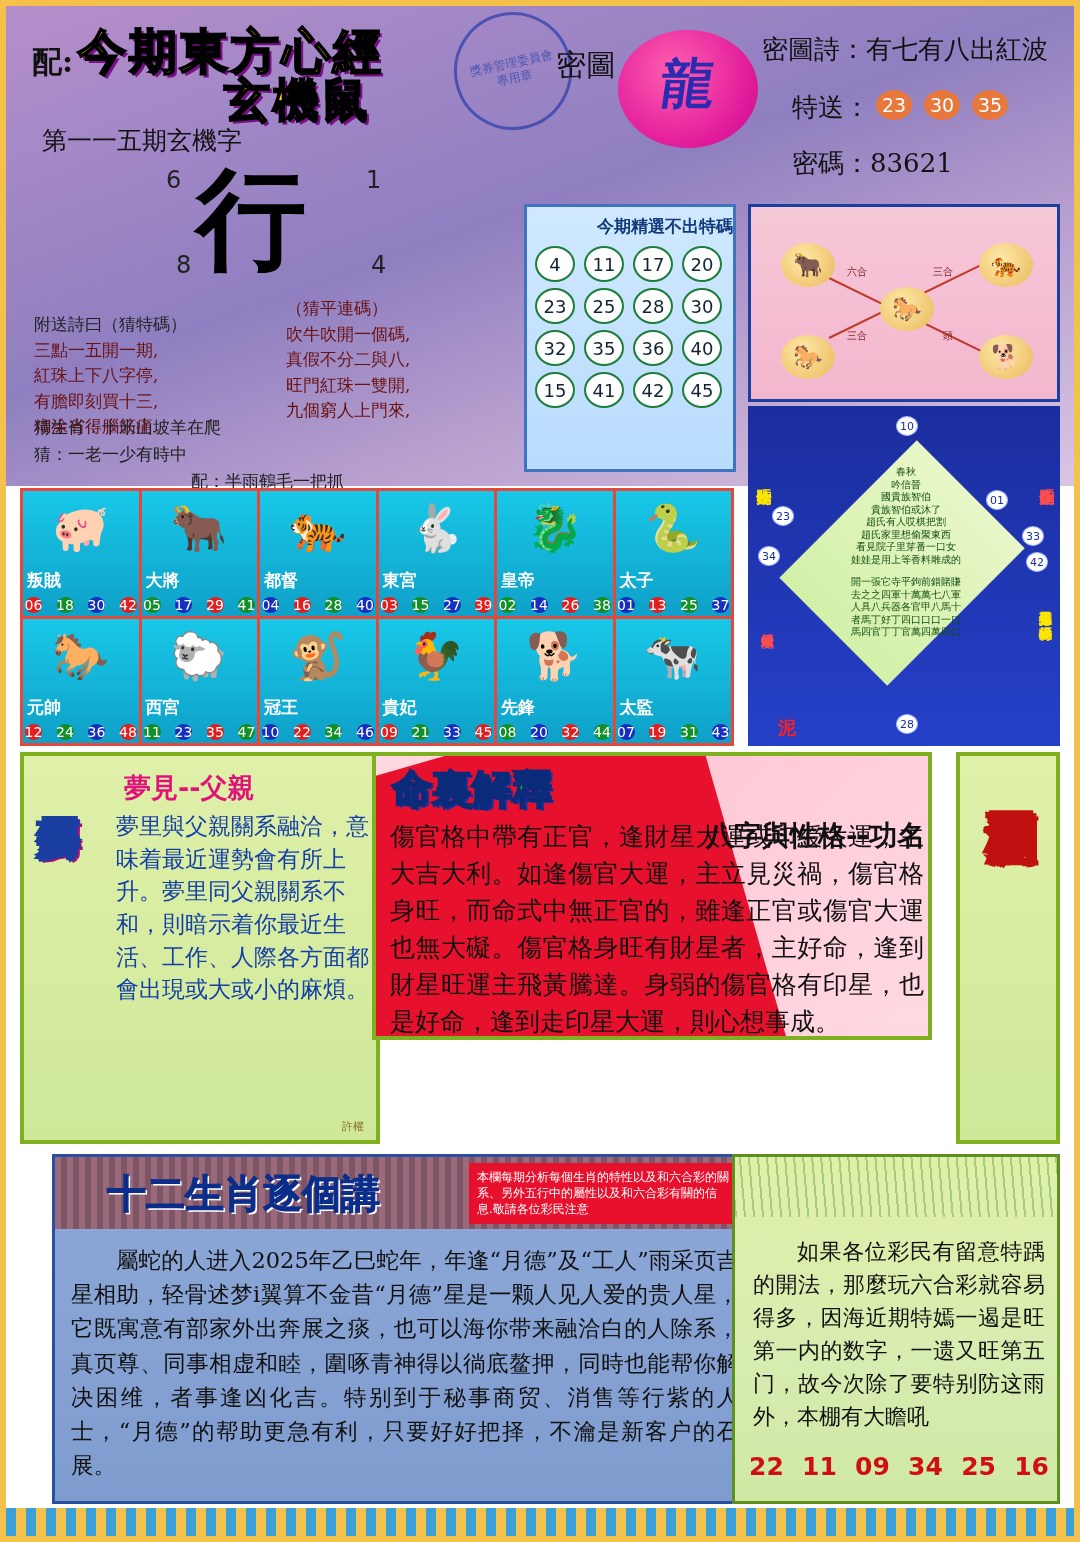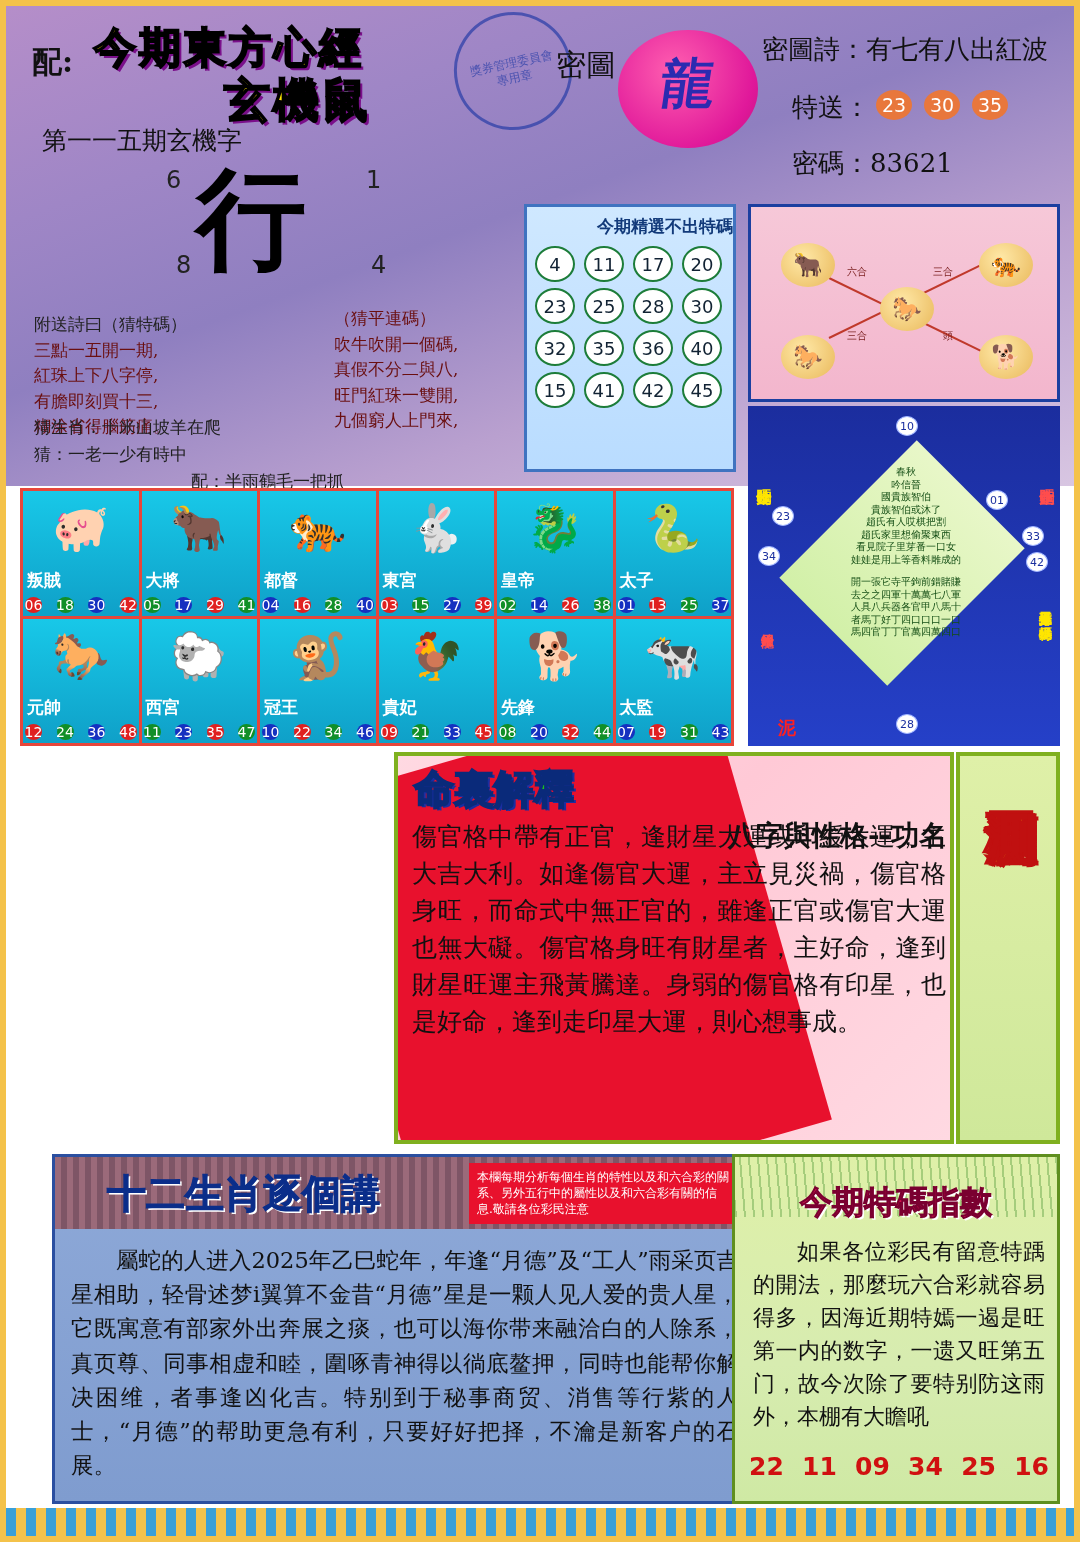--- a/index.html
+++ b/index.html
@@ -28,22 +28,22 @@
     background:linear-gradient(160deg,#b58ec9 0%, #9f86c6 25%, #8f7fc0 45%, #b9a0cf 70%, #d8c6e2 100%);
   }
   .top-left-title {
     position:absolute; left:18px; top:8px; width:520px; height:120px;
   }
   .pei {
     position:absolute; left:8px; top:28px; font-size:30px; color:#111;
     font-family:"DejaVu Serif", serif; font-weight:bold;
   }
   .hdr1 {
-    position:absolute; left:70px; top:6px;
-    font-size:42px; font-weight:bold; font-family:"DejaVu Serif", serif;
+    position:absolute; left:54px; top:6px;
+    font-size:48px; font-weight:bold; font-family:"DejaVu Serif", serif;
     color:#ffe400;
     -webkit-text-stroke:2px #000;
     letter-spacing:3px;
     text-shadow:3px 3px 0 #7a0f8a;
   }
   .hdr2 {
     position:absolute; left:200px; top:56px;
     font-size:46px; font-weight:bold; font-family:"DejaVu Serif", serif;
     color:#ffe400;
     -webkit-text-stroke:2px #000;
@@ -63,22 +63,22 @@
   .cn2 { position:absolute; left:230px; top:10px;  font-size:24px; color:#222; }
   .cn3 { position:absolute; left:40px;  top:95px;  font-size:24px; color:#222; }
   .cn4 { position:absolute; left:235px; top:95px;  font-size:24px; color:#222; }
 
   .poem-left {
     position:absolute; left:28px; top:306px; width:250px;
     font-family:"DejaVu Serif", serif; color:#6a0f10; font-size:17px; line-height:1.5;
   }
   .poem-left .ptitle { color:#222; }
   .poem-right {
-    position:absolute; left:280px; top:300px; width:250px;
-    font-family:"DejaVu Serif", serif; color:#6a0f10; font-size:17px; line-height:1.5;margin-left:48px;
+    position:absolute; left:280px; top:290px; width:250px;
+    font-family:"DejaVu Serif", serif; color:#6a0f10; font-size:17px; line-height:1.5;
   }
   .poem-extra {
     position:absolute; left:28px; top:408px; width:330px;
     font-family:"DejaVu Serif", serif; color:#202020; font-size:17px; line-height:1.6;
   }
 
   
   .stamp {
     position:absolute; left:448px; top:6px; width:118px; height:118px;
     border:3px solid #2b3fa8; border-radius:50%;
@@ -246,21 +246,21 @@
   .dream-body {
     position:absolute; left:92px; top:54px; width:256px;
     font-size:23px; line-height:1.42; color:#143fa8;
     font-family:"DejaVu Serif", serif;
   }
   .dream-sig {
     position:absolute; right:12px; bottom:6px; font-size:11px; color:#8a6a2a;
   }
 
   .fate-box {
-    position:absolute; left:374px; top:0; width:560px; height:392px;
+    position:absolute; left:352px; top:0; width:560px; height:288px;
     background:linear-gradient(135deg,#ffd9e2 0%, #ffc9d6 40%, #ffd9e2 100%);
     border:4px solid #7fb01f;
     overflow:hidden;
   }
   .fate-red-bg {
     position:absolute; left:-40px; top:-20px; width:420px; height:450px;
     background:#e8112d; transform:rotate(-16deg);
   }
   .fate-title {
     position:absolute; left:16px; top:6px;
@@ -615,20 +615,26 @@
         <span class="bB">07</span>
         <span class="bR">19</span>
         <span class="bG">31</span>
         <span class="bB">43</span>
       </div>
     </div>
   </div>
 
   <div class="mid">
 
+    <div class="dream-box">
+      <div class="dream-vert">周公解夢</div>
+      <div class="dream-title">夢見--父親</div>
+      <div class="dream-body">夢里與父親關系融洽，意味着最近運勢會有所上升。夢里同父親關系不和，則暗示着你最近生活、工作、人際各方面都會出現或大或小的麻煩。</div>
+      <div class="dream-sig">許權</div>
+    </div>
 
     <div class="fate-box">
       <div class="fate-red-bg"></div>
       <div class="fate-title">命裏解釋</div>
       <div class="fate-sub">八字與性格--功名</div>
       <div class="fate-body">傷官格中帶有正官，逢財星大運或印綬大運，主大吉大利。如逢傷官大運，主立見災禍，傷官格身旺，而命式中無正官的，雖逢正官或傷官大運也無大礙。傷官格身旺有財星者，主好命，逢到財星旺運主飛黃騰達。身弱的傷官格有印星，也是好命，逢到走印星大運，則心想事成。</div>
     </div>
 
     <div class="four-box">
       <div class="four-vert">四柱預測</div>
@@ -639,21 +645,20 @@
 
     <div class="zodiac-box">
       <div class="zodiac-head"></div>
       <div class="zodiac-title">十二生肖逐個講</div>
       <div class="zodiac-note">本欄每期分析每個生肖的特性以及和六合彩的關系、另外五行中的屬性以及和六合彩有關的信息.敬請各位彩民注意</div>
       <div class="zodiac-body">屬蛇的人进入2025年乙巳蛇年，年逢“月德”及“工人”雨采页吉星相助，轻骨述梦i翼算不金昔“月德”星是一颗人见人爱的贵人星，它既寓意有部家外出奔展之痰，也可以海你带来融洽白的人除系，真页尊、同事相虚和睦，圍啄青神得以徜底鳌押，同時也能帮你解决困维，者事逢凶化吉。特别到于秘事商贸、消售等行紫的人士，“月德”的帮助更急有利，只要好好把择，不瀹是新客户的石展。</div>
     </div>
 
     <div class="index-box">
       <div class="grass"></div>
-      <div class="index-title">今期特碼指數</div>
       <div class="index-body">如果各位彩民有留意特踽的開法，那麼玩六合彩就容易得多，因海近期特嫣一遏是旺第一内的数字，一遗又旺第五门，故今次除了要特别防这雨外，本棚有大瞻吼</div>
       <div class="index-nums">
         <span>22</span>
         <span>11</span>
         <span>09</span>
         <span>34</span>
         <span>25</span>
         <span>16</span>
       </div>
     </div>

